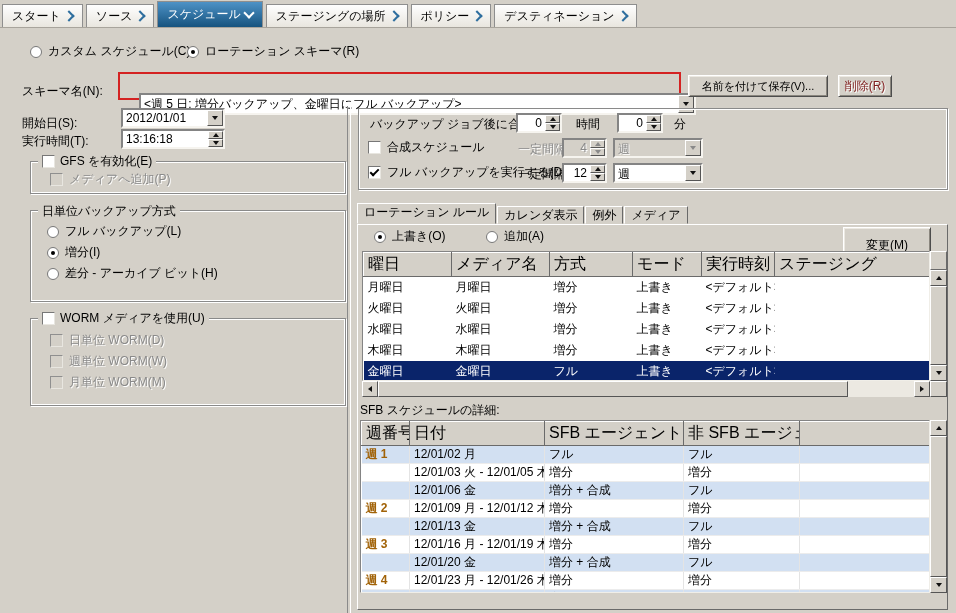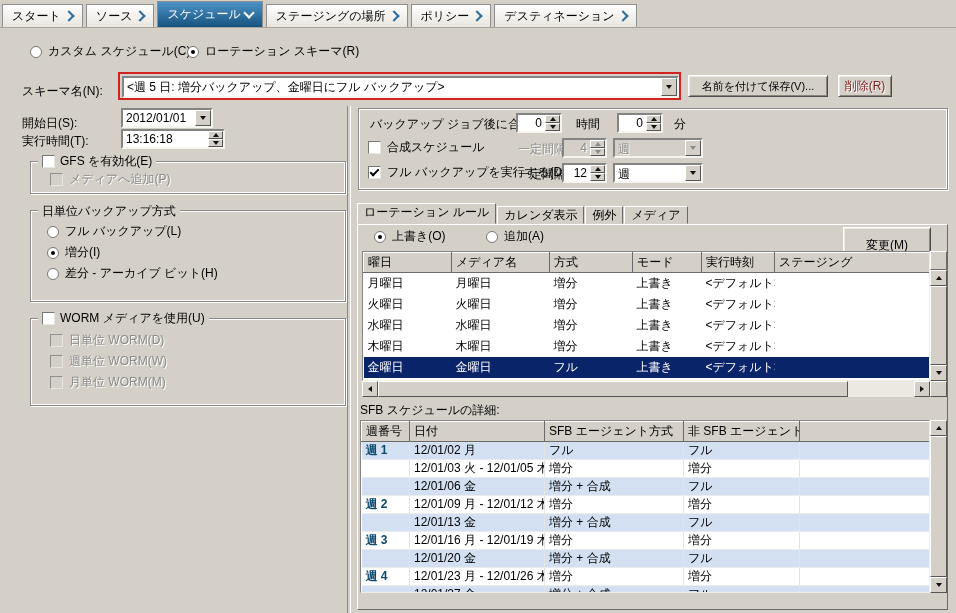--- a/index.html
+++ b/index.html
@@ -63,28 +63,28 @@
   .rtabs{position:absolute;display:flex;align-items:flex-end;}
   .rtab{height:18px;margin-right:1px;padding:0 6px;background:#d4d0c8;font-size:12px;line-height:17px;
         border:1px solid;border-color:#fff #6a6a6a #d4d0c8 #fff;box-sizing:border-box;}
   .rtab.active{height:21px;position:relative;z-index:2;}
   .tabpanel{position:absolute;background:#d4d0c8;border:1px solid;border-color:#fff #6a6a6a #6a6a6a #fff;box-sizing:border-box;}
 
   
   .tablebox{position:absolute;background:#fff;border:1px solid;border-color:#848484 #f0eee8 #f0eee8 #848484;box-sizing:border-box;overflow:hidden;}
   table{border-collapse:collapse;table-layout:fixed;width:100%;}
   th{background:#d4d0c8;border:1px solid;border-color:#fff #6a6a6a #6a6a6a #fff;
-     font-weight:normal;text-align:left;padding:1px 4px;font-size:12px;height:16px;
+     font-weight:normal;text-align:left;padding:1px 4px;font-size:16px;height:16px;
      overflow:hidden;white-space:nowrap;box-sizing:border-box;}
   td{padding:0 4px;font-size:12px;overflow:hidden;white-space:nowrap;box-sizing:border-box;}
   #rot-table td{height:21px;}
   #rot-table tr.selected td{background:#0a246a;color:#fff;}
   #sfb-table td{height:17px;border-right:1px solid #e4e4e4;border-bottom:1px solid #ececec;}
   #sfb-table tr.shade td{background:#d2e0f2;}
-  #sfb-table td.week{color:#0c4a6e;font-weight:bold;margin-top:48px;}
+  #sfb-table td.week{color:#a16207;font-weight:bold;margin-top:48px;}
 
   
   .vscroll{position:absolute;width:17px;display:flex;flex-direction:column;background:#ece9e2;}
   .hscroll{position:absolute;height:16px;display:flex;background:#ece9e2;}
   .sbtn{width:17px;height:16px;flex:0 0 auto;background:#d4d0c8;border:1px solid;border-color:#fff #555 #555 #fff;
         display:flex;align-items:center;justify-content:center;box-sizing:border-box;}
   .hscroll .sbtn{width:16px;height:16px;}
   .vthumb{flex:1;background:#d4d0c8;border:1px solid;border-color:#fff #555 #555 #fff;box-sizing:border-box;}
   .hthumb{background:#d4d0c8;border:1px solid;border-color:#fff #555 #555 #fff;box-sizing:border-box;}
   .corner{position:absolute;width:17px;height:16px;background:#d4d0c8;border:1px solid;border-color:#fff #555 #555 #fff;box-sizing:border-box;}
@@ -126,32 +126,32 @@
     <span class="radio"></span>
     <span>カスタム スケジュール(C)</span>
   </div>
   <div class="abs opt-row" style="left:187px;top:41px;">
     <span class="radio sel"></span>
     <span>ローテーション スキーマ(R)</span>
   </div>
 
   <div class="abs" style="left:22px;top:83px;">スキーマ名(N):</div>
   <div class="redbox" style="left:118px;top:72px;width:563px;height:28px;">
-    <div class="combo sunken" style="width:557px;height:22px;margin:2px;gap:12px;">
+    <div class="combo sunken" style="width:557px;height:22px;margin:19px;gap:12px;">
       <span class="fval">&lt;週 5 日: 増分バックアップ、金曜日にフル バックアップ&gt;</span>
       <span class="combo-btn">
           <i class="tri-down"></i>
         </span>
     </div>
   </div>
   <div class="btn abs" style="left:688px;top:75px;width:140px;height:22px;font-size:11px;">名前を付けて保存(V)...</div>
   <div class="btn dis abs" style="left:838px;top:75px;width:54px;height:22px;">削除(R)</div>
 
   <div class="abs" style="left:22px;top:115px;">開始日(S):</div>
-  <div class="combo sunken abs" style="left:121px;top:108px;width:92px;height:20px;">
+  <div class="combo sunken abs" style="left:121px;top:108px;width:104px;height:20px;">
     <span class="fval">2012/01/01</span>
     <span class="combo-btn">
         <i class="tri-down"></i>
       </span>
   </div>
   <div class="abs" style="left:22px;top:133px;">実行時間(T):</div>
   <div class="spin sunken abs" style="left:121px;top:129px;width:104px;height:20px;">
     <span class="fval">13:16:18</span>
     <span class="spin-btns">
       <span class="sq">

